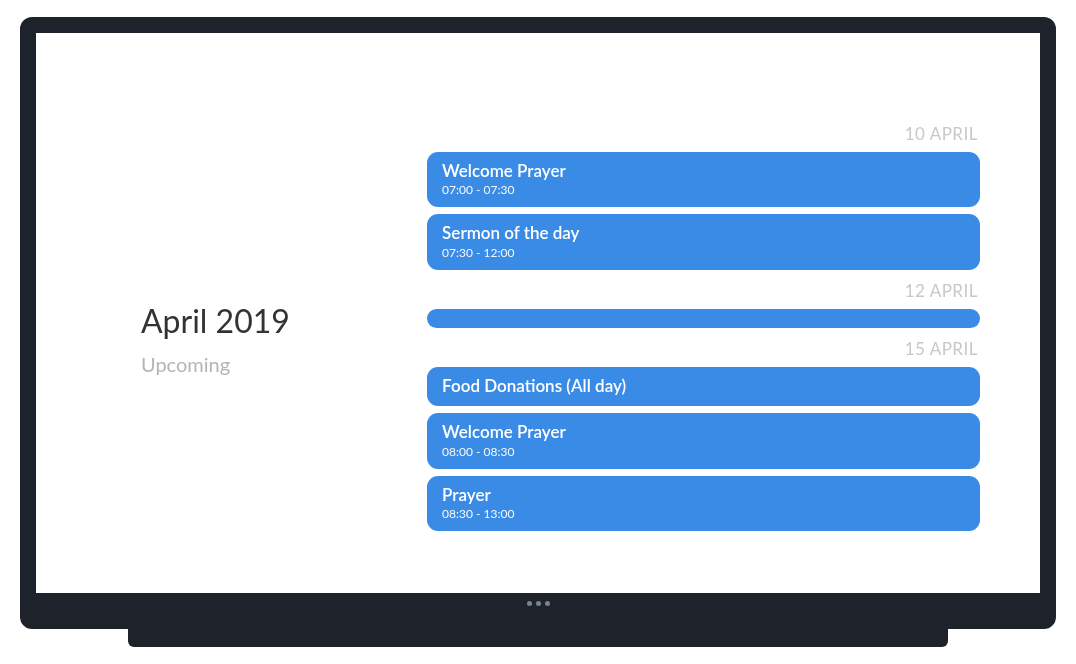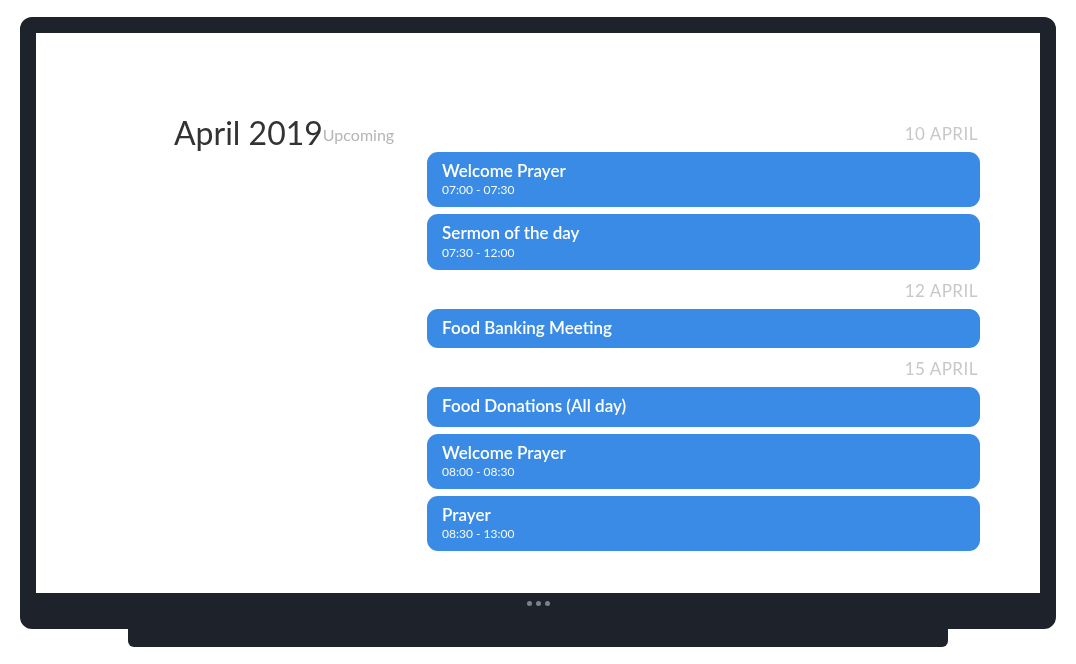--- a/index.html
+++ b/index.html
@@ -13,30 +13,31 @@
     }
     .screen {
       background:#ffffff;
       min-height:560px;
       padding:80px 40px 30px 40px;
       display:flex;
     }
     .sidebar {
       flex:0 0 38%;
       display:flex;
+      flex-direction:column;
       justify-content:center;
       padding-left:65px;
     }
     .title {
       font-size:32px;
       color:#333333;
       font-weight:400;
     }
     .subtitle {
-      font-size:16px;
+      font-size:20px;
       color:#b5b5b5;
       font-weight:400;
       margin-top:12px;
     }
     .main {
       flex:1;
       padding-right:20px;
     }
     .day-header {
       text-align:right;
@@ -100,21 +101,20 @@
           <div class="event-title">Welcome Prayer</div>
           <div class="event-time">07:00 - 07:30</div>
         </div>
         <div class="event">
           <div class="event-title">Sermon of the day</div>
           <div class="event-time">07:30 - 12:00</div>
         </div>
 
         <div class="day-header">12 APRIL</div>
         <div class="event">
-          <div class="event-title">Food Banking Meeting</div>
         </div>
 
         <div class="day-header">15 APRIL</div>
         <div class="event">
           <div class="event-title">Food Donations (All day)</div>
         </div>
         <div class="event">
           <div class="event-title">Welcome Prayer</div>
           <div class="event-time">08:00 - 08:30</div>
         </div>

